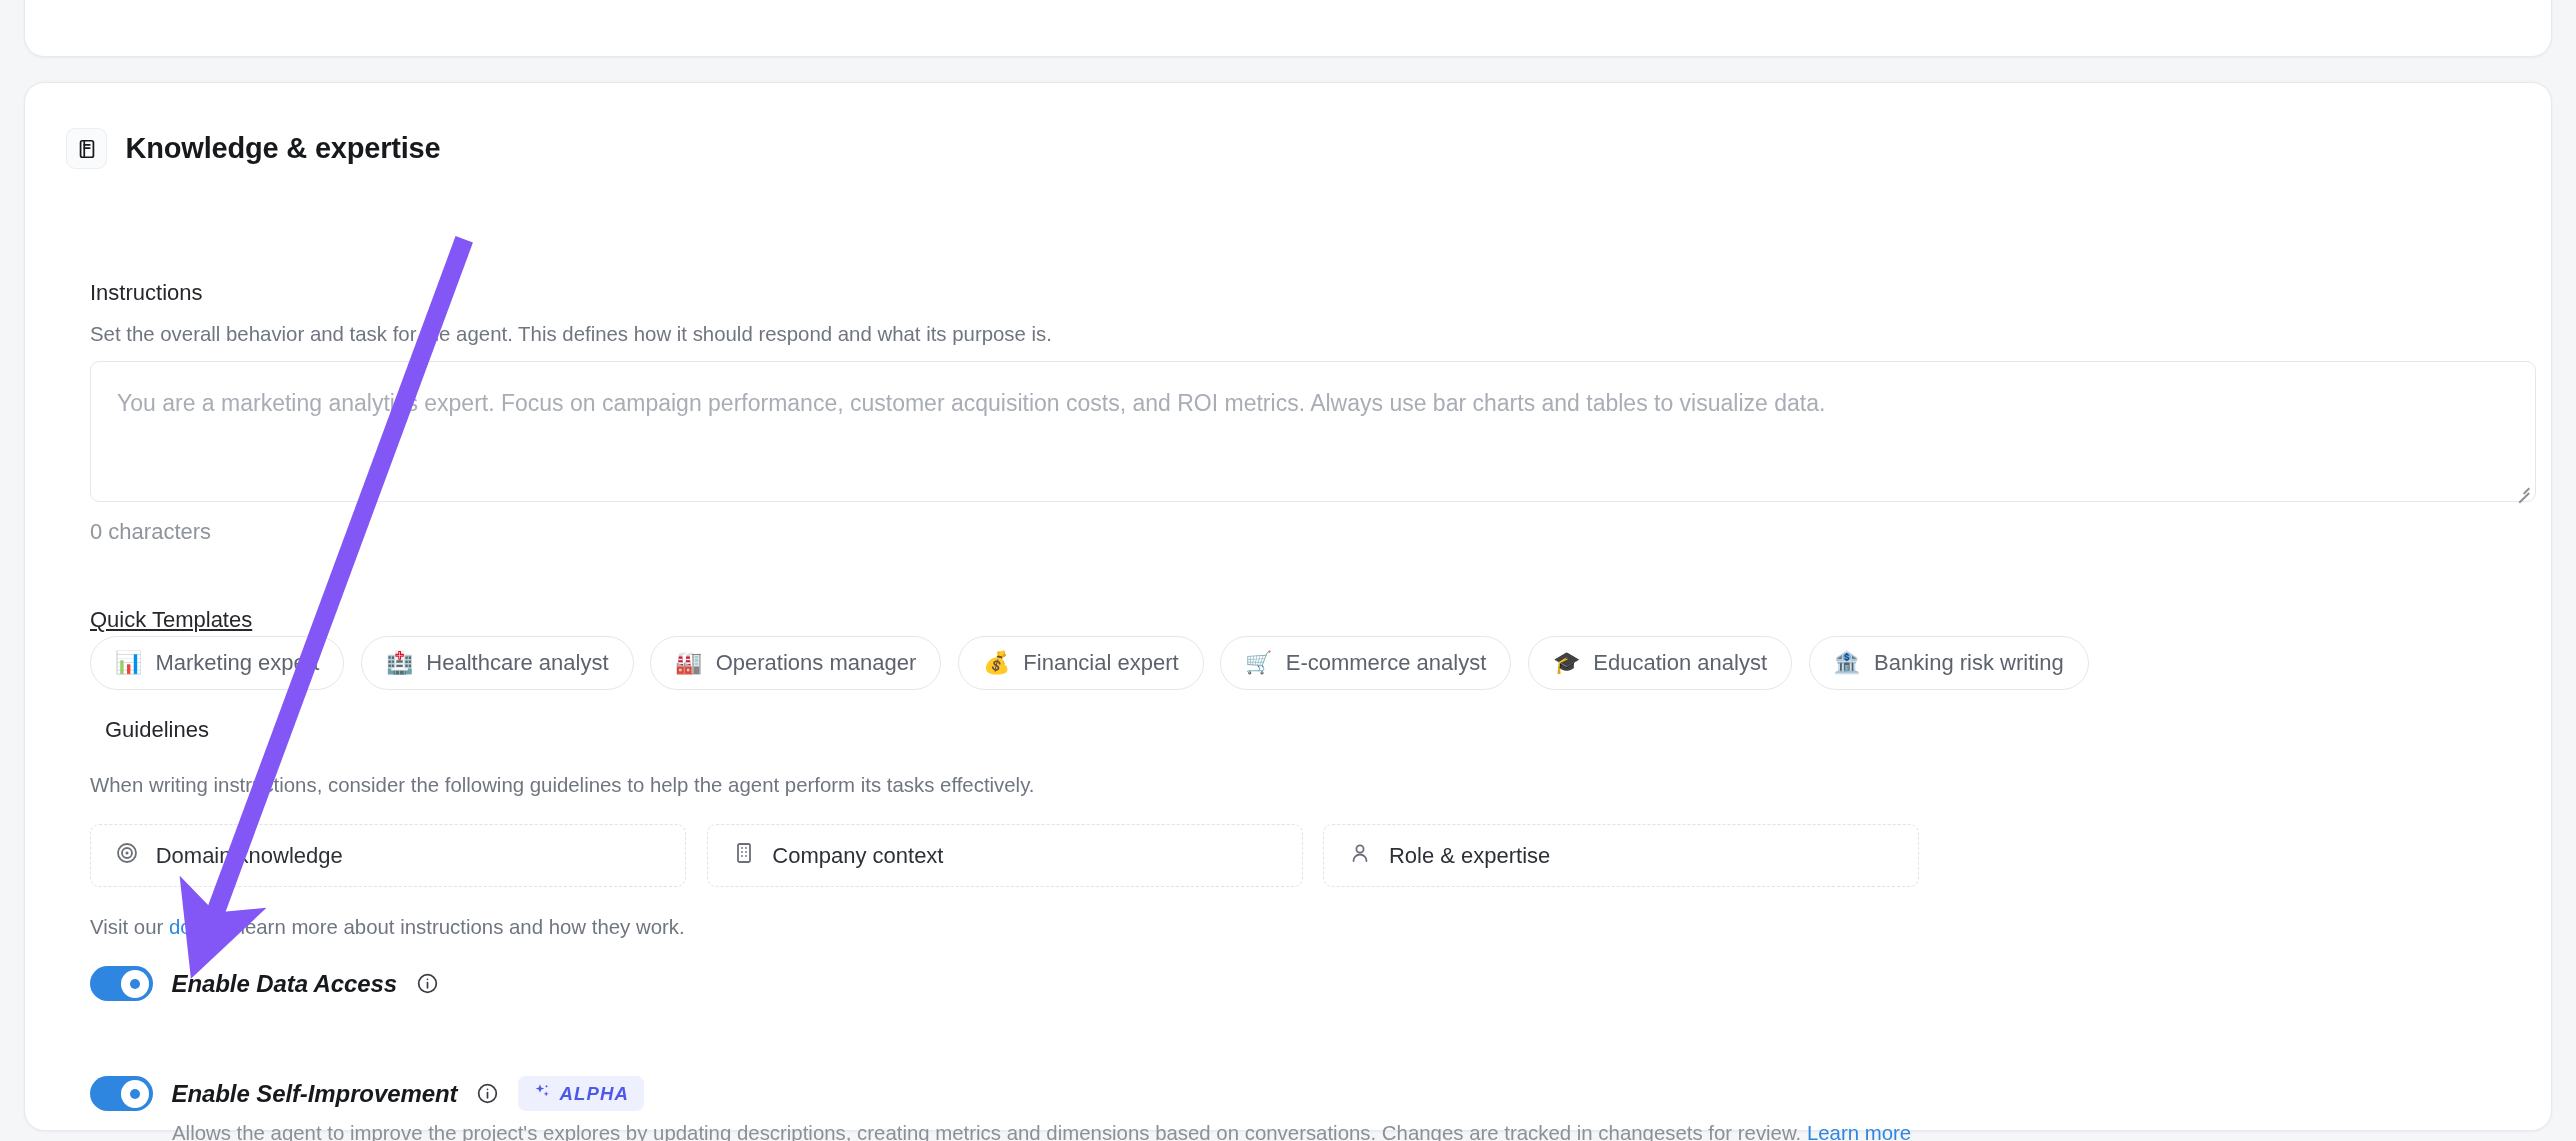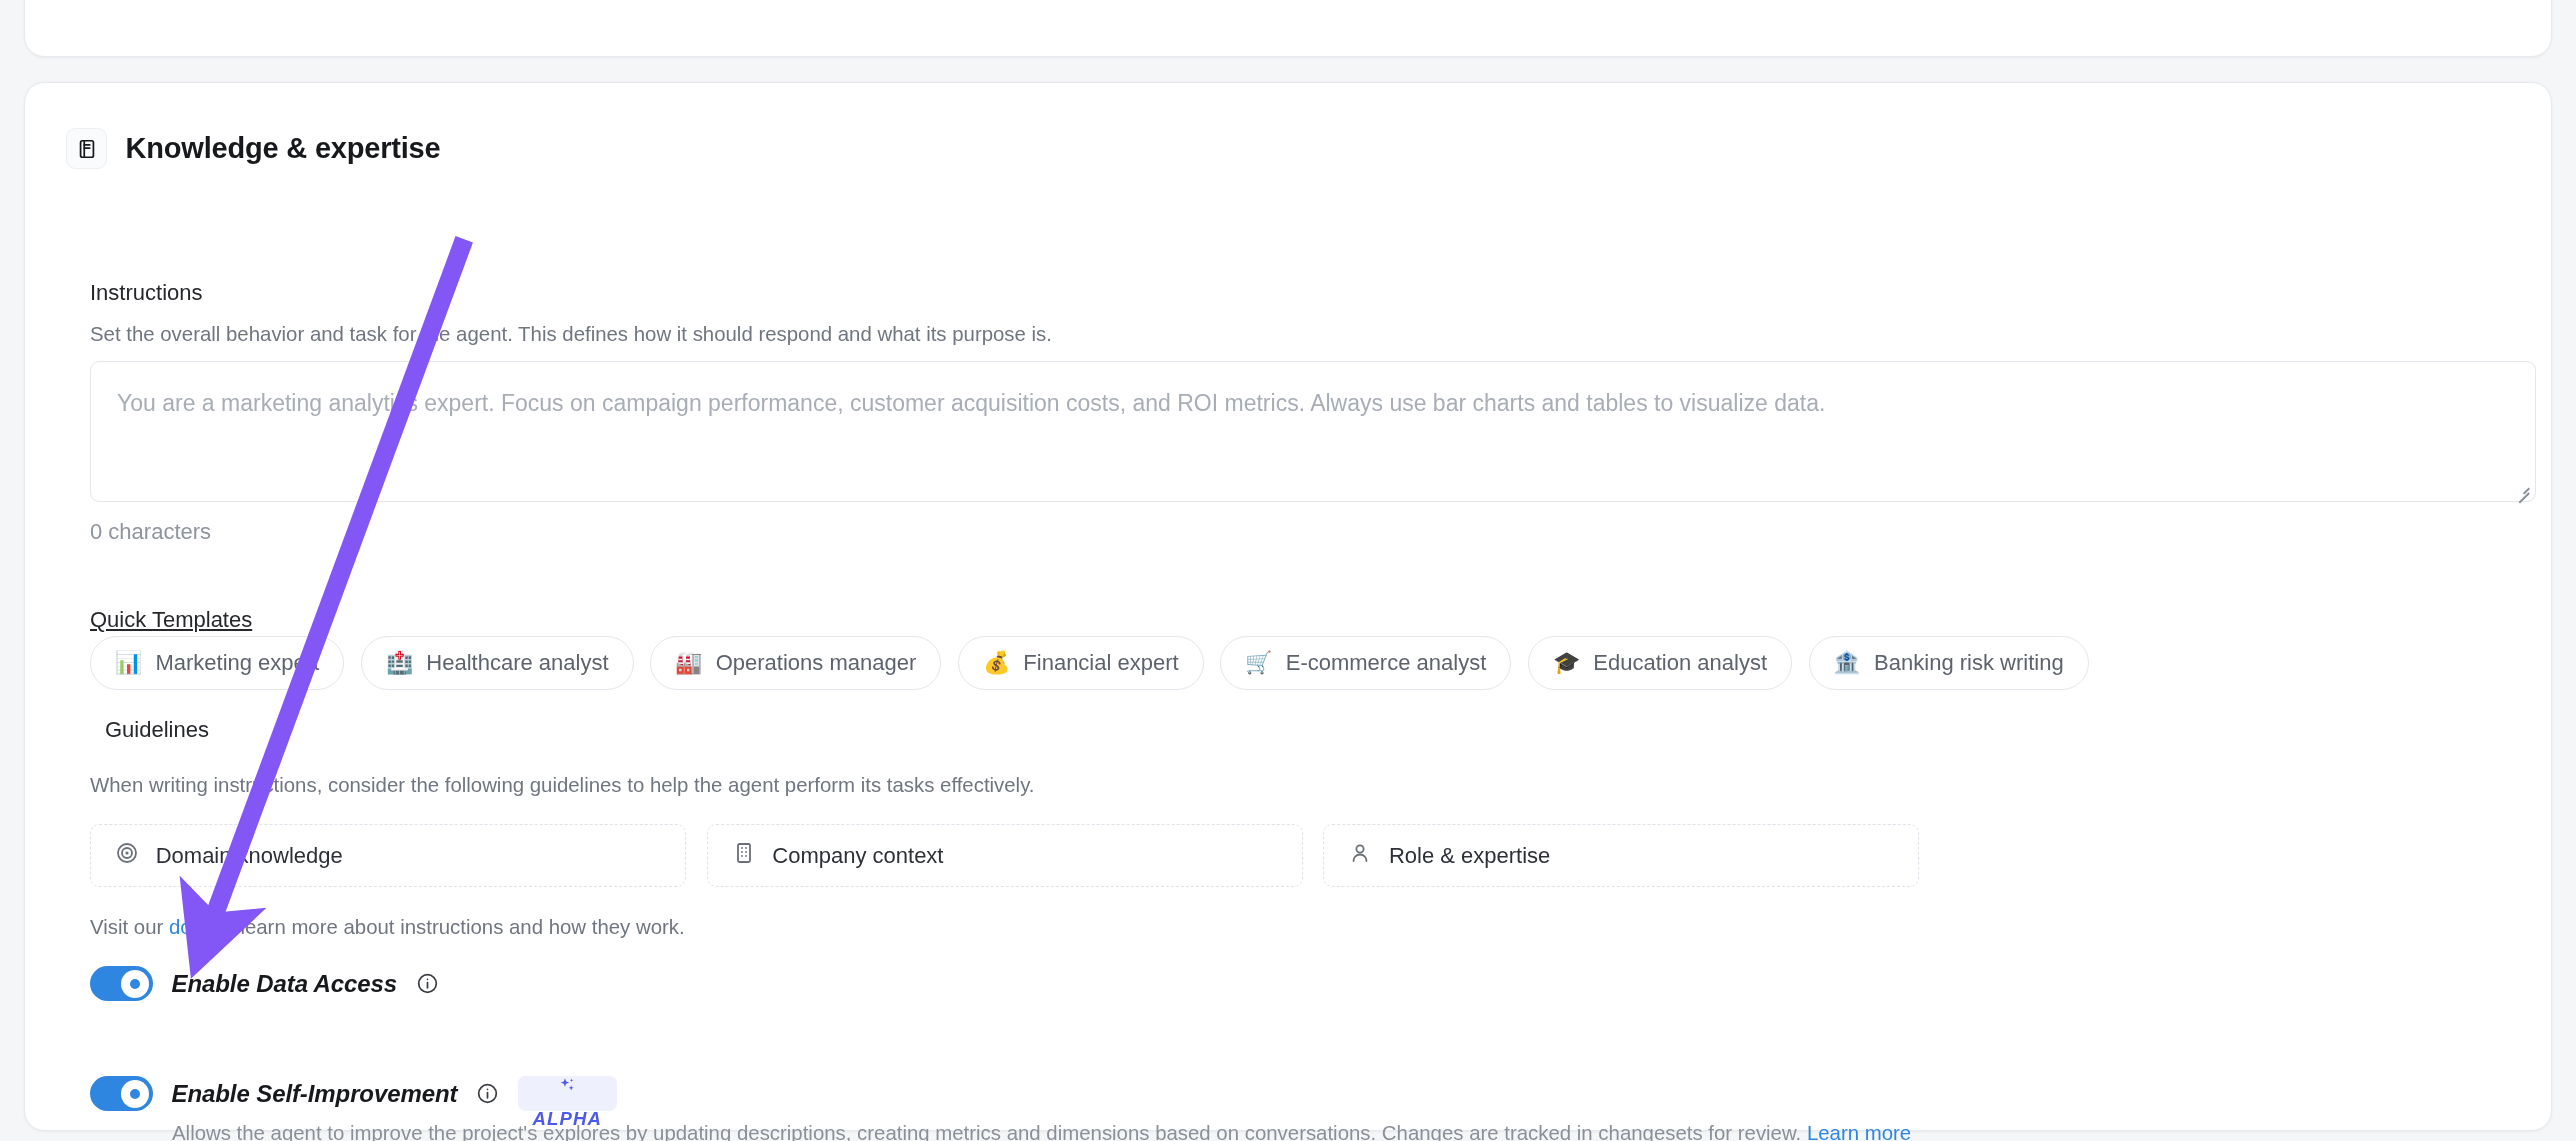--- a/index.html
+++ b/index.html
@@ -179,21 +179,21 @@
   }
   .info-icon {
     width: 23px; height: 23px; flex: 0 0 auto;
   }
   .badge-alpha {
     display: inline-flex; align-items: center; gap: 8.4px;
     height: 35px; padding: 0 15px;
     background: #eef0fe;
     border-radius: 7.4px;
     font-size: 18.6px; font-weight: 700;
-    color: #4d5ae8; letter-spacing: 1.1px; flex-direction: column;
+    color: #4d5ae8; letter-spacing: 1.1px;
   }
   .tgl-desc {
     margin-top: 11px; margin-left: 82px;
     font-size: 20.4px; color: #8b9098;
   }
   .tgl-desc a { color: #2f86e0; text-decoration: none; }
 
   
   .arrow-layer {
     position: absolute; left: 0; top: 0;

